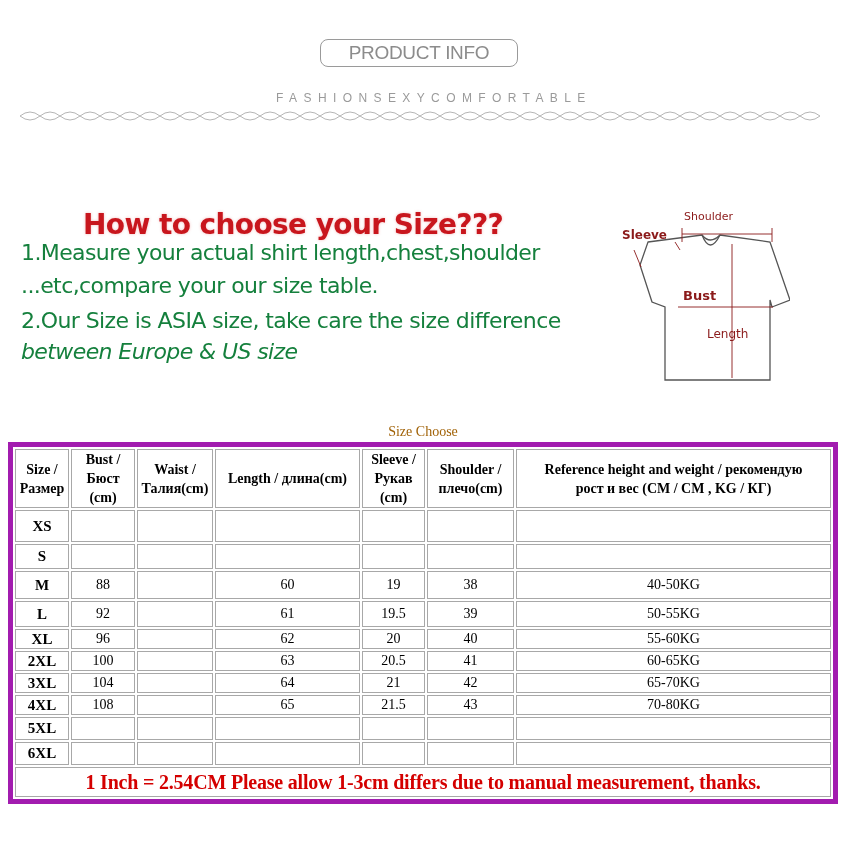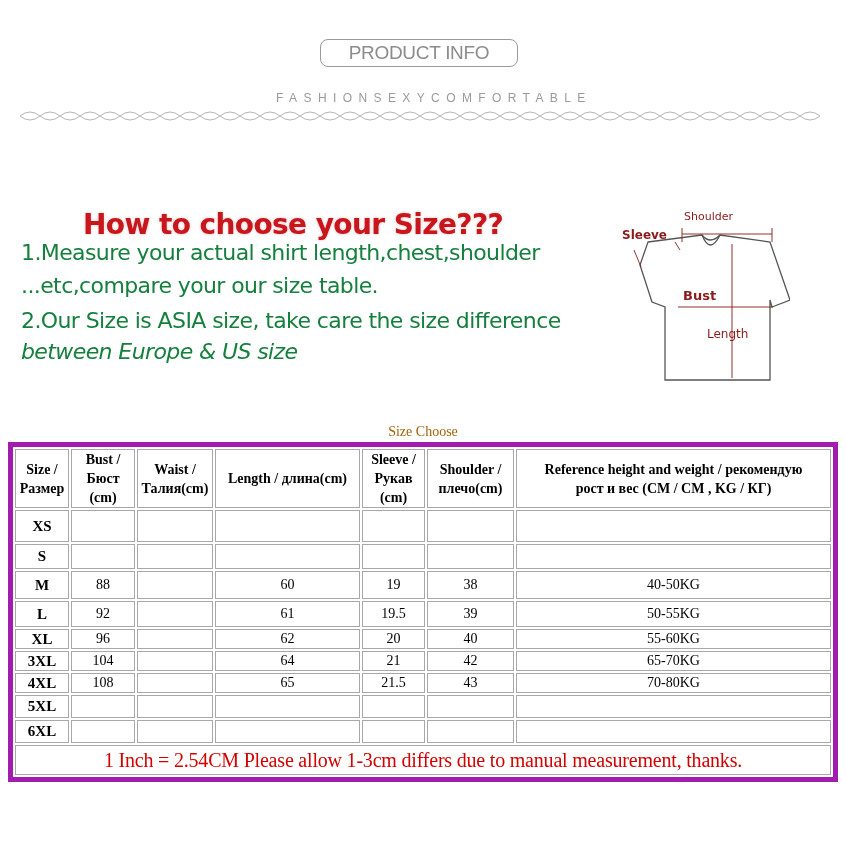--- a/index.html
+++ b/index.html
@@ -14,21 +14,21 @@
   .instr { position:absolute; left:21px; font-family:"DejaVu Sans", sans-serif; font-size:22px; color:#15803d; letter-spacing:-0.6px; white-space:nowrap; }
 
   .shirt { position:absolute; left:610px; top:200px; width:180px; height:185px; }
 
   .caption { position:absolute; left:0; top:424px; width:846px; text-align:center; font-size:14px; color:#a16207; }
 
   table.size { position:absolute; left:8px; top:442px; width:830px; border-collapse:separate; border-spacing:2px; border:5px solid #a21caf; font-family:"Liberation Serif", serif; color:#000; }
   table.size td, table.size th { border:1px solid #a8a8a8; text-align:center; font-size:14px; padding:0 2px; }
   table.size th { font-weight:bold; line-height:19px; height:56px; }
   table.size td.sz { font-weight:bold; font-size:15px; }
-  table.size td.note { color:#d40000; font-weight:normal; font-size:20px; height:28px; letter-spacing:-0.2px; }
+  table.size td.note { color:#d40000; font-weight:bold; font-size:20px; height:28px; letter-spacing:-0.2px; }
 </style>
 </head>
 <body>
 
 <div class="pi-box">
   <span>PRODUCT INFO</span>
 </div>
 <div class="tagline">FASHIONSEXYCOMFORTABLE</div>
 <svg class="wave" viewBox="0 0 800 16" preserveAspectRatio="none">
   <path d="M0 8 Q10 0 20 8 T40 8 T60 8 T80 8 T100 8 T120 8 T140 8 T160 8 T180 8 T200 8 T220 8 T240 8 T260 8 T280 8 T300 8 T320 8 T340 8 T360 8 T380 8 T400 8 T420 8 T440 8 T460 8 T480 8 T500 8 T520 8 T540 8 T560 8 T580 8 T600 8 T620 8 T640 8 T660 8 T680 8 T700 8 T720 8 T740 8 T760 8 T780 8 T800 8" fill="none" stroke="#b5b5b5" stroke-width="1"></path>
@@ -124,20 +124,29 @@
     <tr style="height:20px">
       <td class="sz">XL</td>
       <td>96</td>
       <td></td>
       <td>62</td>
       <td>20</td>
       <td>40</td>
       <td>55-60KG</td>
     </tr>
     <tr style="height:20px">
+      <td class="sz">2XL</td>
+      <td>100</td>
+      <td></td>
+      <td>63</td>
+      <td>20.5</td>
+      <td>41</td>
+      <td>60-65KG</td>
+    </tr>
+    <tr style="height:20px">
       <td class="sz">3XL</td>
       <td>104</td>
       <td></td>
       <td>64</td>
       <td>21</td>
       <td>42</td>
       <td>65-70KG</td>
     </tr>
     <tr style="height:20px">
       <td class="sz">4XL</td>

